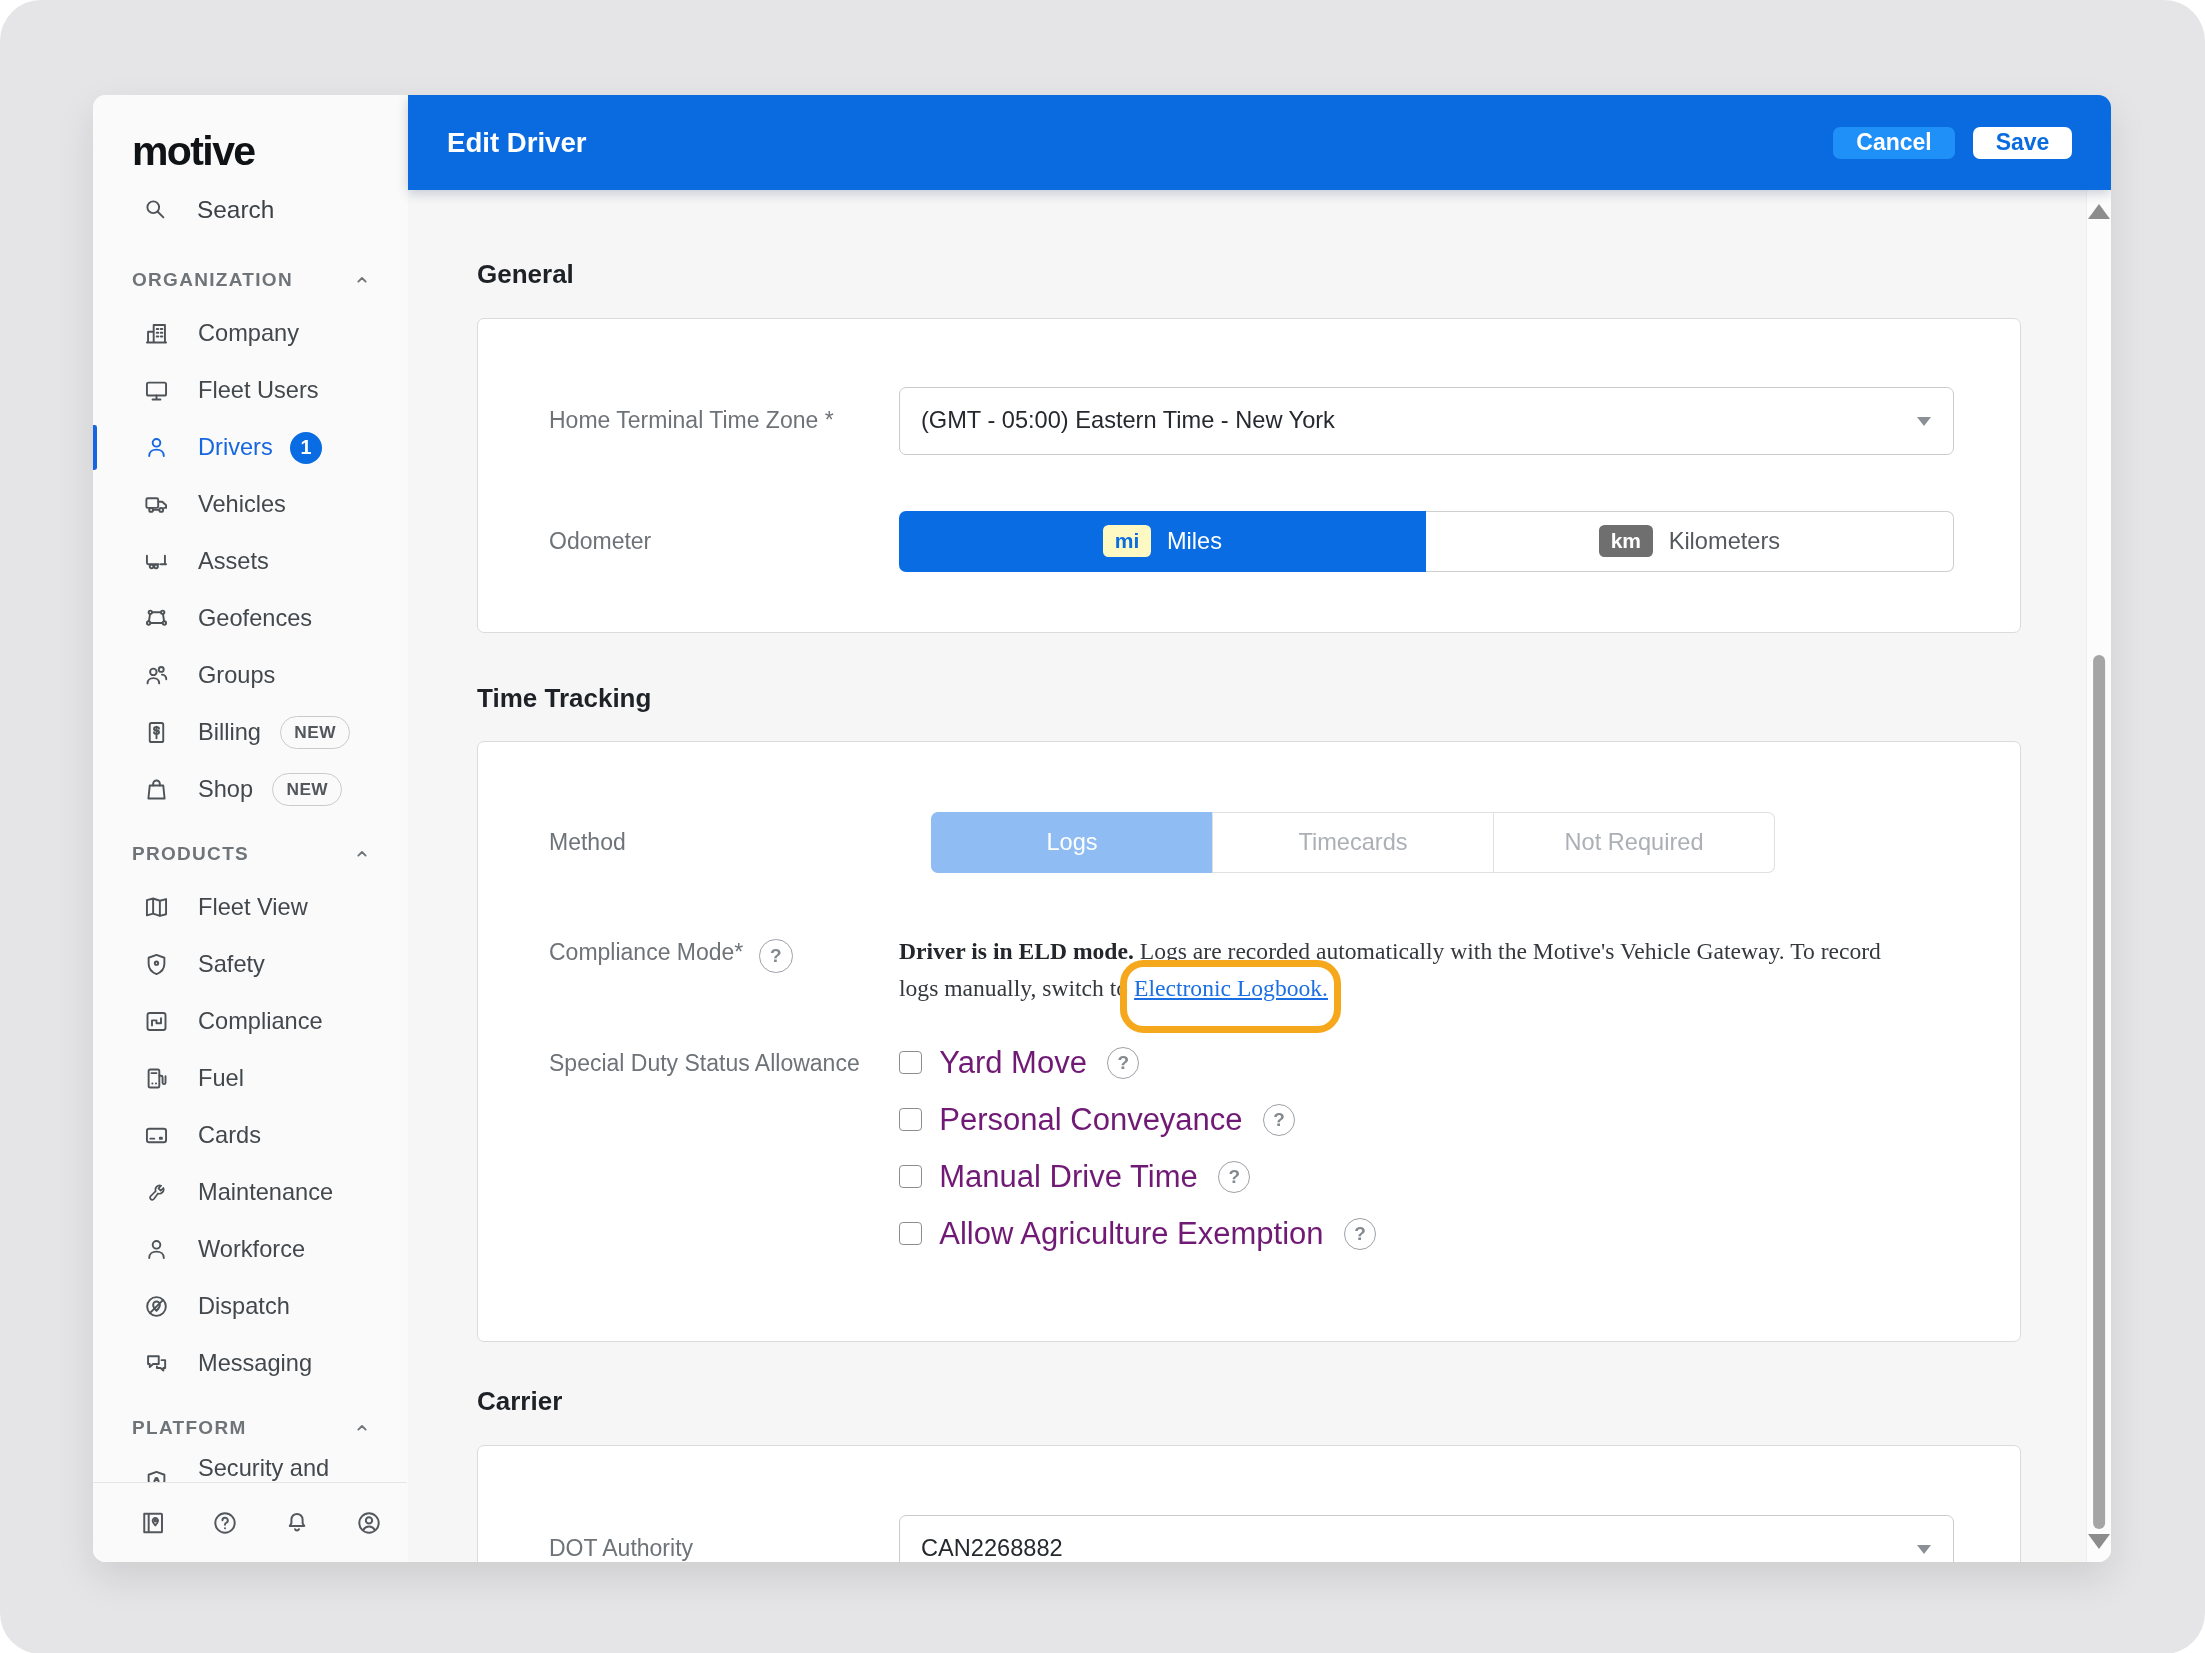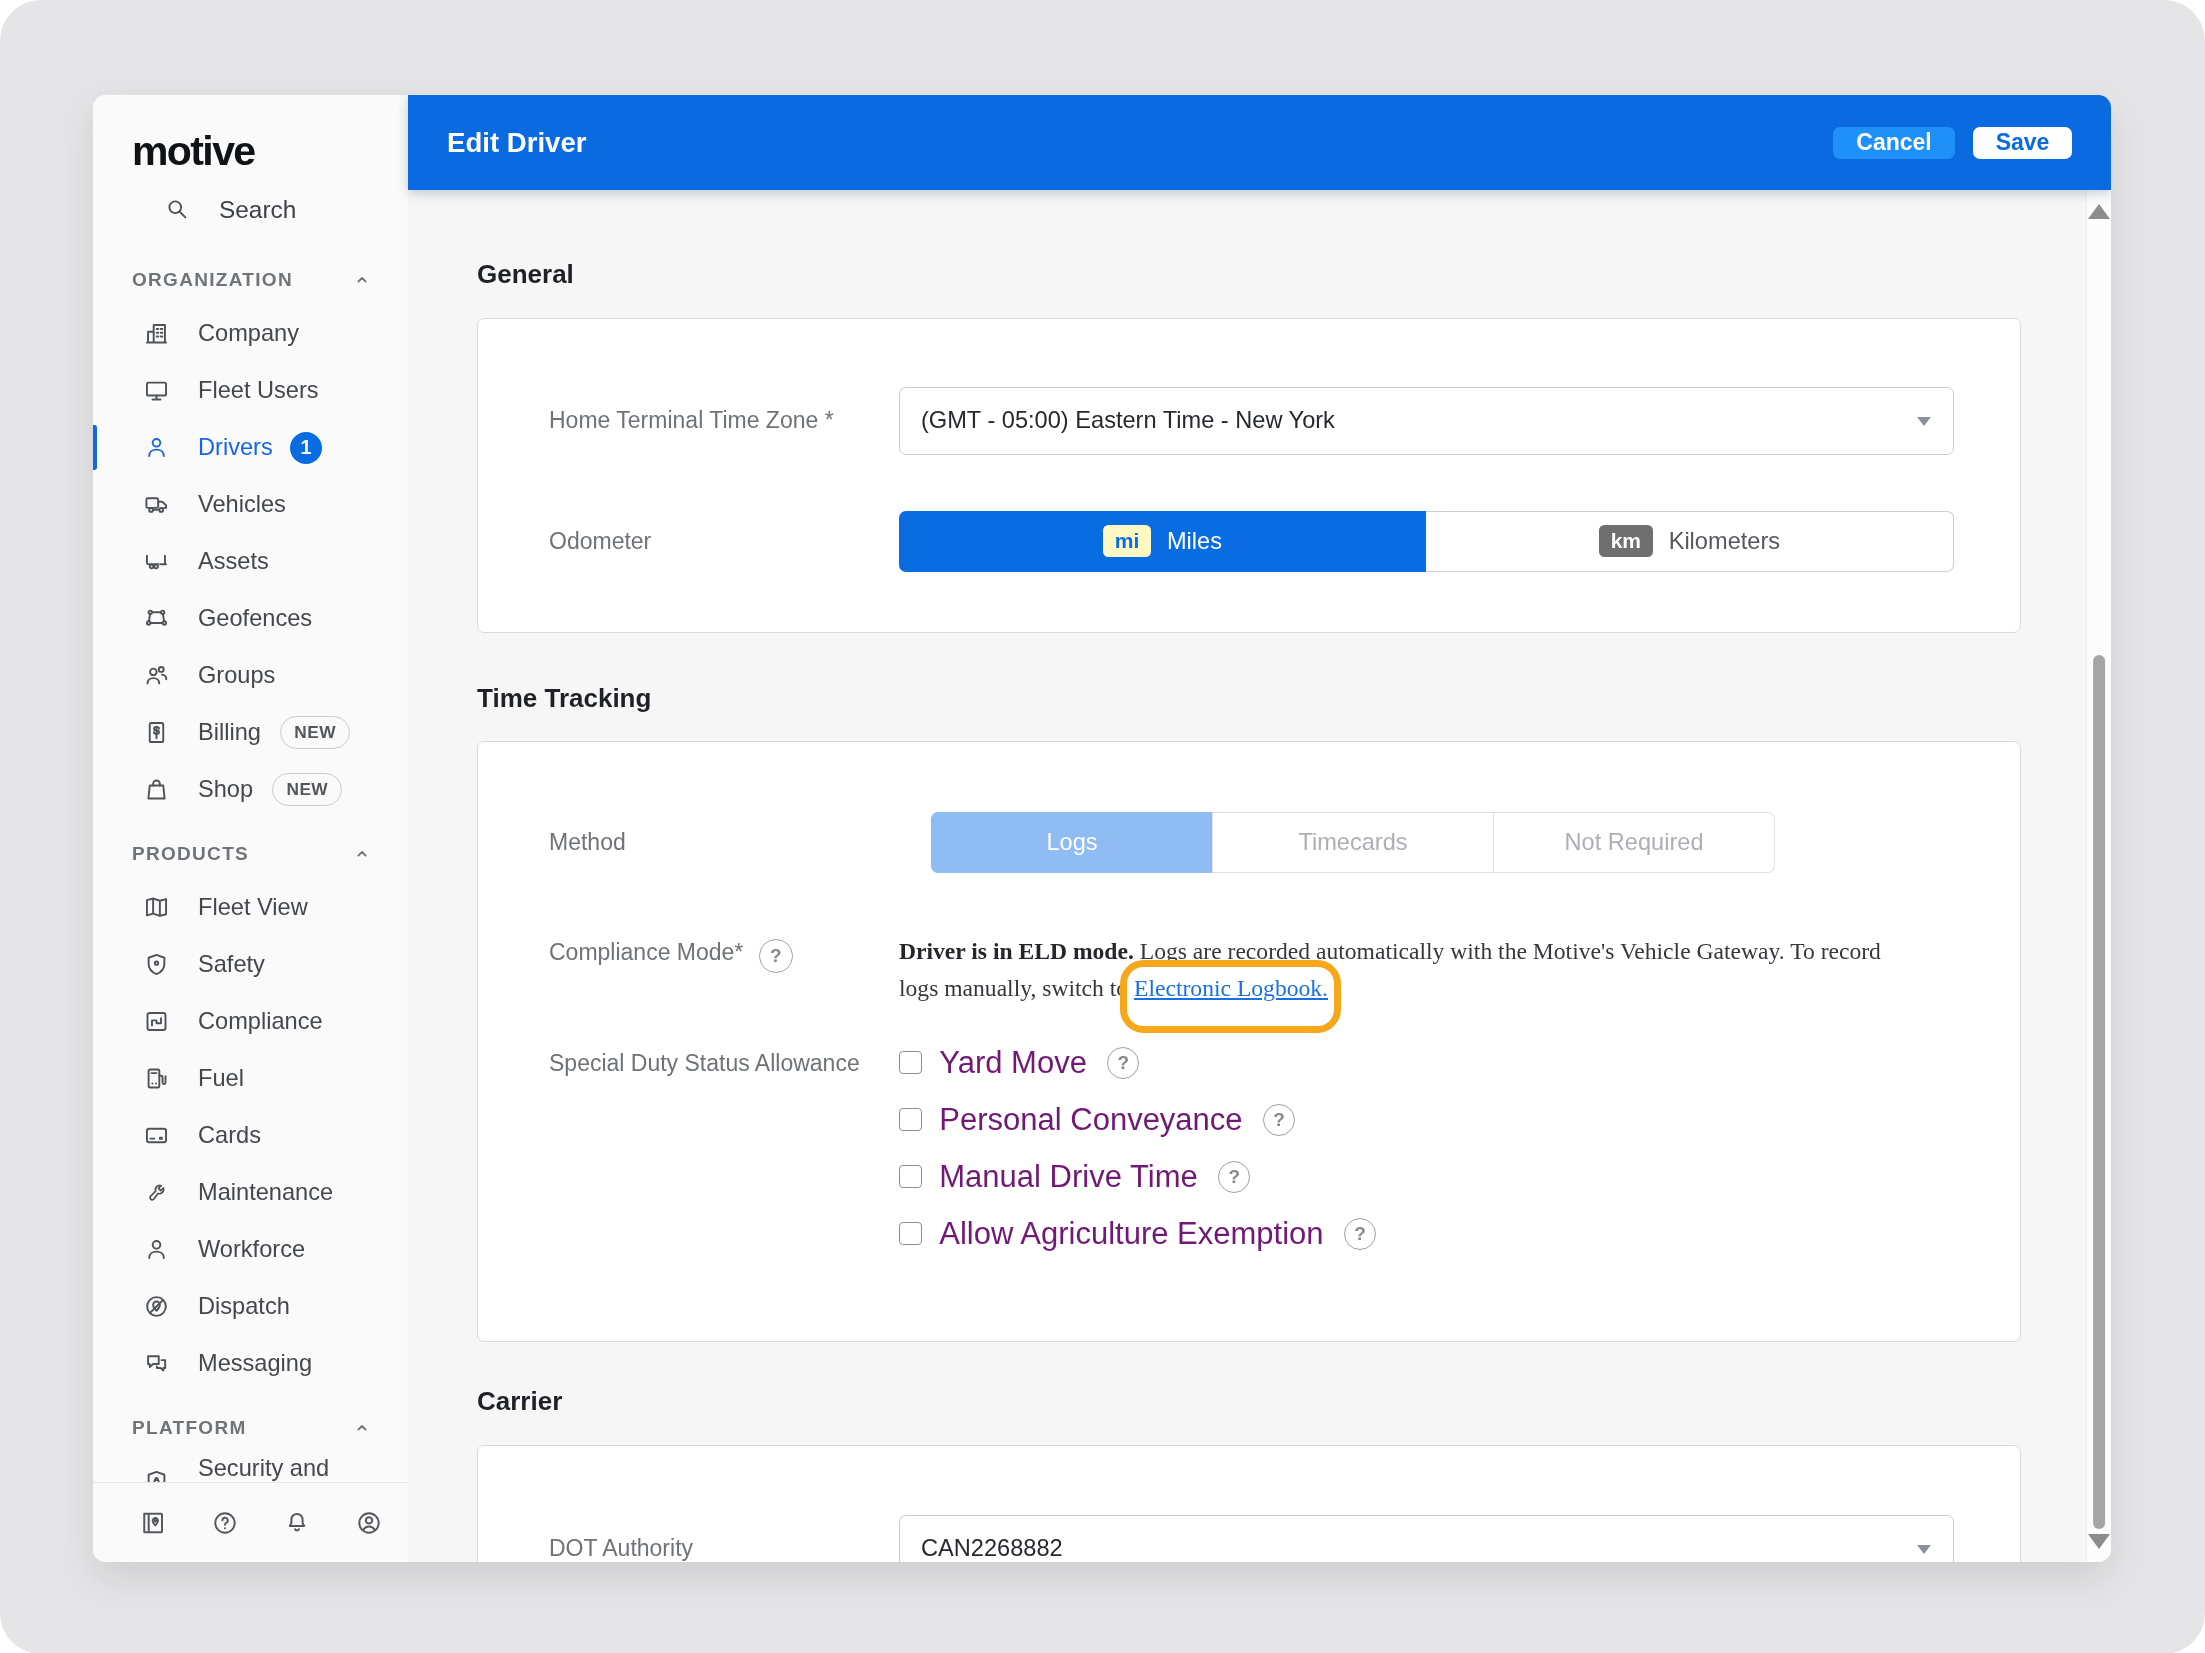--- a/index.html
+++ b/index.html
@@ -16,21 +16,21 @@
     background:#F6F6F6;border-radius:12.6px;overflow:hidden;
     box-shadow:0 15.8px 39px rgba(0,0,0,.10);
   }
 
   
   .sidebar{
     position:absolute;left:0;top:0;bottom:0;width:315px;
     background:#FAFAFA;border-right:0.8px solid #E4E4E4;
   }
   .logo{padding:33px 0 0 39px;font-size:41px;font-weight:800;color:#101315;letter-spacing:-1.6px;}
-  .srow{display:flex;align-items:center;height:69px;padding:0 30px 0 71px;color:#3C4146;font-size:24.4px;}
+  .srow{display:flex;align-items:center;height:69px;padding:0 30px 0 49px;color:#3C4146;font-size:24.4px;}
   .sec-h{
     display:flex;align-items:center;justify-content:space-between;
     height:50px;padding:0 35px 0 39px;color:#6F7479;font-size:19px;
     font-weight:700;letter-spacing:1.3px;margin-top:11px;
   }
   .item{
     position:relative;display:flex;align-items:center;height:57px;
     padding:0 23.6px 0 50px;color:#43484D;font-size:23.6px;cursor:default;
   }
   .item .icn{margin-right:28px;flex:none;}

